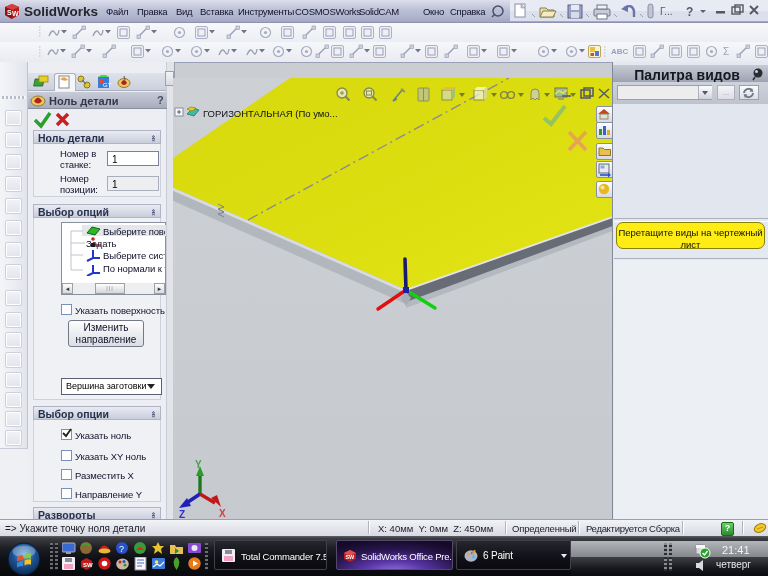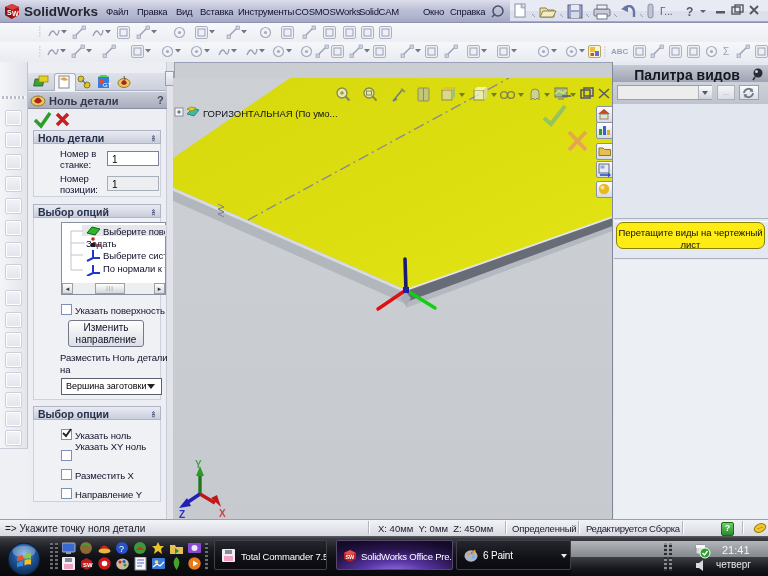--- a/index.html
+++ b/index.html
@@ -322,38 +322,38 @@
   <div class="abs lbl" style="left:86px;top:238px;width:62px;overflow:hidden;white-space:nowrap;">Задать</div>
   <div class="abs lbl" style="left:103px;top:250px;width:62px;overflow:hidden;white-space:nowrap;">Выберите систе</div>
   <div class="abs lbl" style="left:103px;top:263px;width:62px;overflow:hidden;white-space:nowrap;">По нормали к те</div>
   <div class="abs" style="left:62px;top:283px;width:103px;height:11px;background:#eceef0;"></div>
   <div class="abs" style="left:62px;top:283px;width:11px;height:11px;background:linear-gradient(#fdfdfd,#d8dade);border:1px solid #9aa0ac;box-sizing:border-box;font-size:7px;color:#333;text-align:center;line-height:10px;">◂</div>
   <div class="abs" style="left:154px;top:283px;width:11px;height:11px;background:linear-gradient(#fdfdfd,#d8dade);border:1px solid #9aa0ac;box-sizing:border-box;font-size:7px;color:#333;text-align:center;line-height:10px;">▸</div>
   <div class="abs" style="left:95px;top:283px;width:30px;height:11px;background:linear-gradient(#fefefe,#d4d6da);border:1px solid #9aa0ac;box-sizing:border-box;font-size:6px;color:#888;text-align:center;line-height:9px;letter-spacing:1px;">|||</div>
   <div class="abs cb" style="left:61px;top:304px;"></div>
   <div class="abs lbl" style="left:75px;top:305px;">Указать поверхность</div>
   <div class="abs" style="left:68px;top:320px;width:76px;height:27px;background:linear-gradient(#fdfdfd,#dcdee4);border:1px solid #737988;border-radius:3px;box-sizing:border-box;text-align:center;font-size:10px;color:#10102a;line-height:12px;padding-top:1px;">Изменить<br>направление</div>
-  <div class="abs lbl" style="left:60px;top:352px;width:112px;font-size:9.5px;line-height:11.5px;">Разместить Ноль детали на</div>
   <div class="abs" style="left:61px;top:378px;width:101px;height:17px;background:#fff;border:1px solid #5a6070;box-sizing:border-box;font-size:9px;color:#000;line-height:15px;padding-left:4px;white-space:nowrap;overflow:hidden;">Вершина заготовки</div>
   <div class="abs" style="left:147px;top:384px;width:0;height:0;border-left:4px solid transparent;border-right:4px solid transparent;border-top:5px solid #222;"></div>
 
   <div class="abs ghead" style="left:33px;top:406px;">Выбор опции<span class="chev">««</span></div>
   <div class="abs gbody" style="left:33px;top:420px;width:128px;height:82px;"></div>
   <div class="abs cb" style="left:61px;top:429px;"></div>
   <svg class="abs" style="left:61px;top:427px;" width="12" height="12">
         <path d="M2 6 L5 9 L10 2" fill="none" stroke="#222" stroke-width="1.8"></path>
       </svg>
   <div class="abs lbl" style="left:75px;top:430px;">Указать ноль</div>
   <div class="abs cb" style="left:61px;top:450px;"></div>
-  <div class="abs lbl" style="left:75px;top:441px;">Указать XY ноль</div>
+  <div class="abs lbl" style="left:75px;top:451px;">Указать XY ноль</div>
   <div class="abs cb" style="left:61px;top:469px;"></div>
   <div class="abs lbl" style="left:75px;top:470px;">Разместить  X</div>
   <div class="abs cb" style="left:61px;top:488px;"></div>
   <div class="abs lbl" style="left:75px;top:489px;">Направление Y</div>
 
+  <div class="abs ghead" style="left:33px;top:507px;">Развороты<span class="chev">««</span></div>
 
   <div class="abs" style="left:165px;top:71px;width:9px;height:15px;background:linear-gradient(#f4f5f8,#d8dae2);border:1px solid #9aa0b0;box-sizing:border-box;"></div>
 </div>
 
 <div id="vp" class="abs">
  <svg width="439" height="457" style="position:absolute;left:0;top:0;">
   <defs>
     <linearGradient id="yg" x1="0" y1="0" x2="1" y2="1">
       <stop offset="0" stop-color="#d7d90e"></stop>
             <stop offset="55%" stop-color="#dcde10"></stop>

